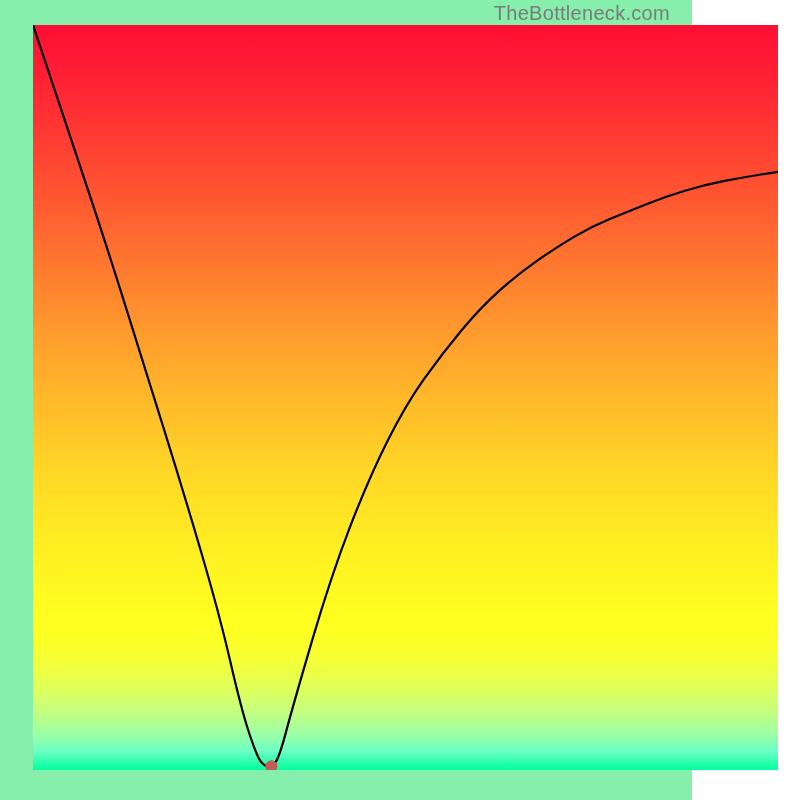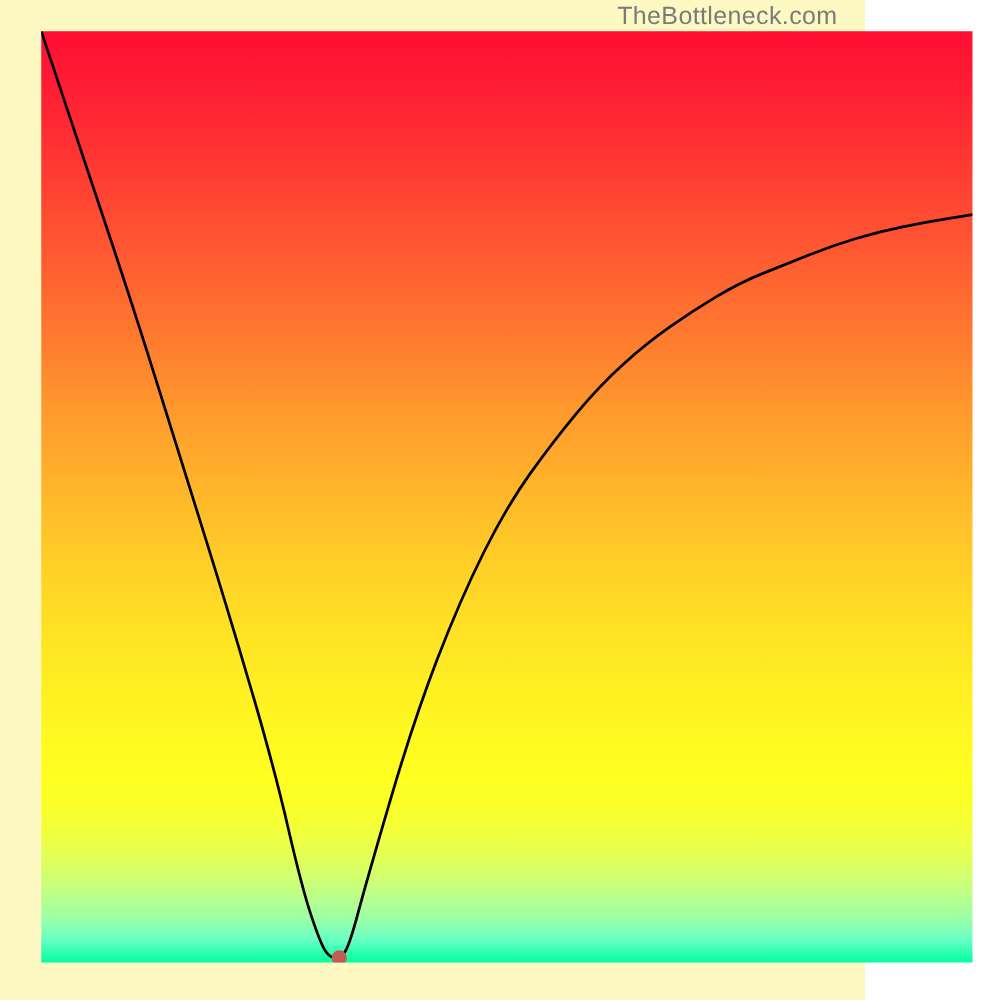--- a/index.html
+++ b/index.html
@@ -8,21 +8,21 @@
     width: 800px;
     height: 800px;
     background: #ffffff;
     overflow: hidden;
     font-family: Arial, Helvetica, sans-serif;
   }
   .container {
     position: relative;
     width: 692px;
     height: 800px;
-    background: #fef9c3;
+    background: #86efac;
     box-sizing: border-box;
   }
   .watermark {
     position: absolute;
     top: 2px;
     right: 22px;
     color: #7a7a7a;
     font-size: 20px;
     font-weight: 500;
     letter-spacing: 0.3px;

